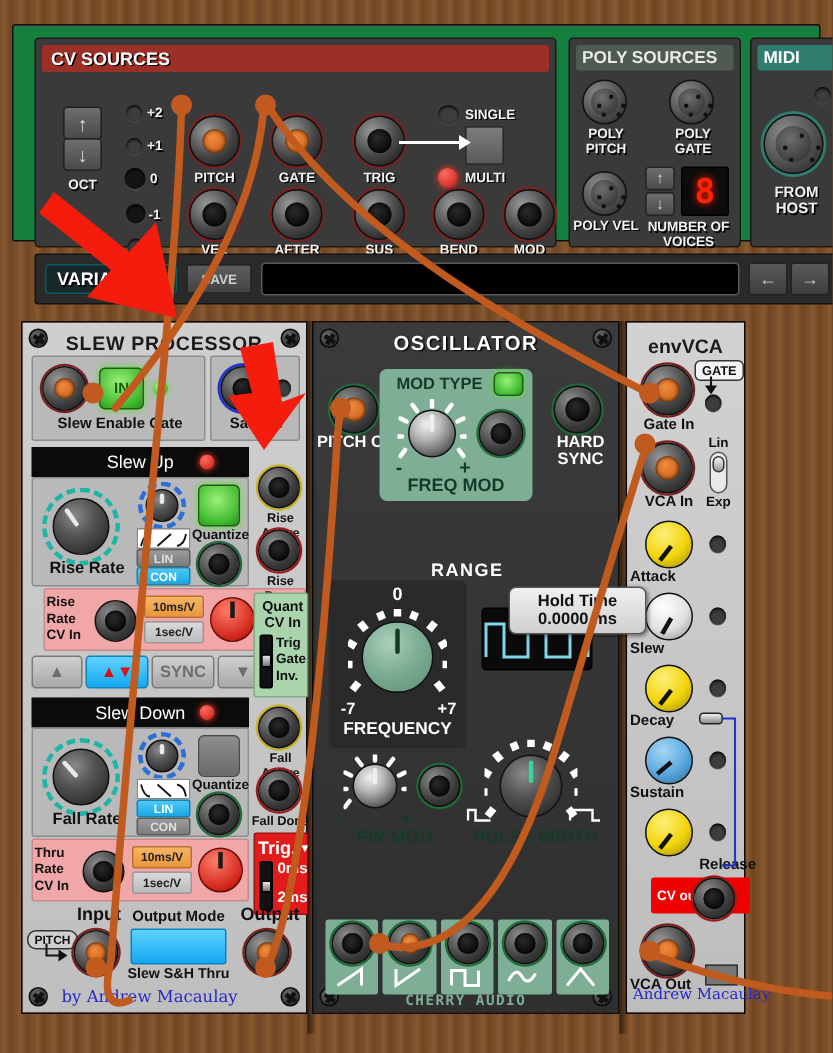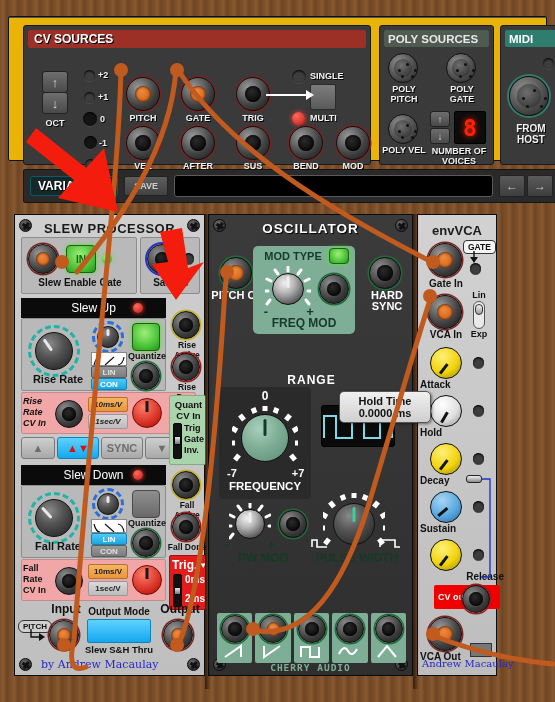--- a/index.html
+++ b/index.html
@@ -12,21 +12,21 @@
   
   .wood {
     position:absolute; inset:0;
     background:
       repeating-linear-gradient(90deg, #7a4e2a 0px, #8a5a30 3px, #6f4524 7px, #7d5029 11px),
       linear-gradient(#7a4e2a,#5d3a1f);
   }
   
   .toprack {
     position:absolute; left:8px; top:16px; width:539px; height:145px;
-    background:#eab308;
+    background:#15803d;
     border:1px solid #111; border-radius:2px;
     box-shadow:inset 0 1px 0 #555;
   }
   .cvsources {
     position:absolute; left:14px; top:8px; width:348px; height:140px;
     background:#3a3a3a; border-radius:3px; border:1px solid #1a1a1a;
   }
   .cv-hdr {
     background:#9c2f26; height:18px; margin:4px 4px 0 4px; border-radius:2px;
     display:flex; align-items:center;
@@ -417,21 +417,21 @@
       <div class="tinybtn dgrey" style="left:69px; top:47px; width:36px; height:12px;">LIN</div>
       <div class="tinybtn cyan" style="left:69px; top:59px; width:36px; height:12px;">CON</div>
 
       <div class="greenbtn" style="left:110px; top:4px; width:28px; height:28px;"></div>
       <div class="lbl dark" style="left:104px; top:33px; width:42px; font-size:9px;">Quantize</div>
       <div class="jack green" style="left:110px; top:43px; width:28px; height:28px;">
           <div class="hole"></div>
         </div>
     </div>
 
-    <div class="pinkstrip" style="left:6px; top:177px; width:175px; height:42px;font-style:italic;">
+    <div class="pinkstrip" style="left:14px; top:177px; width:175px; height:42px;">
       <div class="lbl dark" style="left:1px; top:3px; width:32px; font-size:9px; line-height:11px; text-align:left;">Rise Rate CV In</div>
       <div class="jack" style="left:33px; top:7px; width:28px; height:28px;">
           <div class="hole"></div>
         </div>
       <div class="tinybtn orange" style="left:66px; top:4px; width:40px; height:15px;">10ms/V</div>
       <div class="tinybtn grey" style="left:66px; top:21px; width:40px; height:15px;">1sec/V</div>
       <div class="redknob" style="left:110px; top:5px; width:30px; height:30px;">
           <div class="ptr"></div>
         </div>
     </div>
@@ -470,21 +470,21 @@
       <div class="tinybtn dgrey" style="left:69px; top:59px; width:36px; height:12px;">CON</div>
 
       <div class="greybtn" style="left:110px; top:4px; width:28px; height:28px;"></div>
       <div class="lbl dark" style="left:104px; top:33px; width:42px; font-size:9px;">Quantize</div>
       <div class="jack green" style="left:110px; top:43px; width:28px; height:28px;">
           <div class="hole"></div>
         </div>
     </div>
 
     <div class="pinkstrip" style="left:6px; top:344px; width:145px; height:42px;">
-      <div class="lbl dark" style="left:1px; top:3px; width:32px; font-size:9px; line-height:11px; text-align:left;">Fall Rate CV In</div>
+      <div class="lbl dark" style="left:1px; top:3px; width:32px; font-size:9px; line-height:11px; text-align:left;">Thru Rate CV In</div>
       <div class="jack" style="left:33px; top:7px; width:28px; height:28px;">
           <div class="hole"></div>
         </div>
       <div class="tinybtn orange" style="left:66px; top:4px; width:40px; height:15px;">10ms/V</div>
       <div class="tinybtn grey" style="left:66px; top:21px; width:40px; height:15px;">1sec/V</div>
       <div class="redknob" style="left:110px; top:5px; width:30px; height:30px;">
           <div class="ptr"></div>
         </div>
     </div>
 
@@ -761,21 +761,21 @@
     <div class="envknob" style="left:12px; top:132px; width:32px; height:32px; background:radial-gradient(circle at 38% 28%,#fdf07a,#f2d40c 55%,#9a8705);">
         <div class="ptr" style="transform:rotate(38deg)"></div>
       </div>
     <div class="led grey" style="left:55px; top:142px; width:11px; height:11px;"></div>
     <div class="lbl dark" style="left:2px; top:165px; width:56px; font-size:10px; text-align:left;">Attack</div>
 
     <div class="envknob" style="left:12px; top:180px; width:32px; height:32px; background:radial-gradient(circle at 38% 28%,#ffffff,#e0e0e0 55%,#8d8d8d);">
         <div class="ptr" style="transform:rotate(30deg)"></div>
       </div>
     <div class="led grey" style="left:55px; top:190px; width:11px; height:11px;"></div>
-    <div class="lbl dark" style="left:2px; top:213px; width:56px; font-size:10px; text-align:left;">Hold</div>
+    <div class="lbl dark" style="left:2px; top:213px; width:56px; font-size:10px; text-align:left;">Slew</div>
 
     <div class="envknob" style="left:12px; top:228px; width:32px; height:32px; background:radial-gradient(circle at 38% 28%,#fdf07a,#f2d40c 55%,#9a8705);">
         <div class="ptr" style="transform:rotate(38deg)"></div>
       </div>
     <div class="led grey" style="left:55px; top:238px; width:11px; height:11px;"></div>
     <div class="lbl dark" style="left:2px; top:261px; width:44px; font-size:10px; text-align:left;">Decay</div>
     <div style="position:absolute; left:48px; top:260px; width:16px; height:8px; background:linear-gradient(#f0f0f0,#8a8a8a); border:1px solid #222; border-radius:3px;"></div>
 
     <div class="envknob" style="left:12px; top:276px; width:32px; height:32px; background:radial-gradient(circle at 38% 28%,#a7d6f3,#5aa8e0 55%,#2a6b99);">
         <div class="ptr" style="transform:rotate(50deg)"></div>

